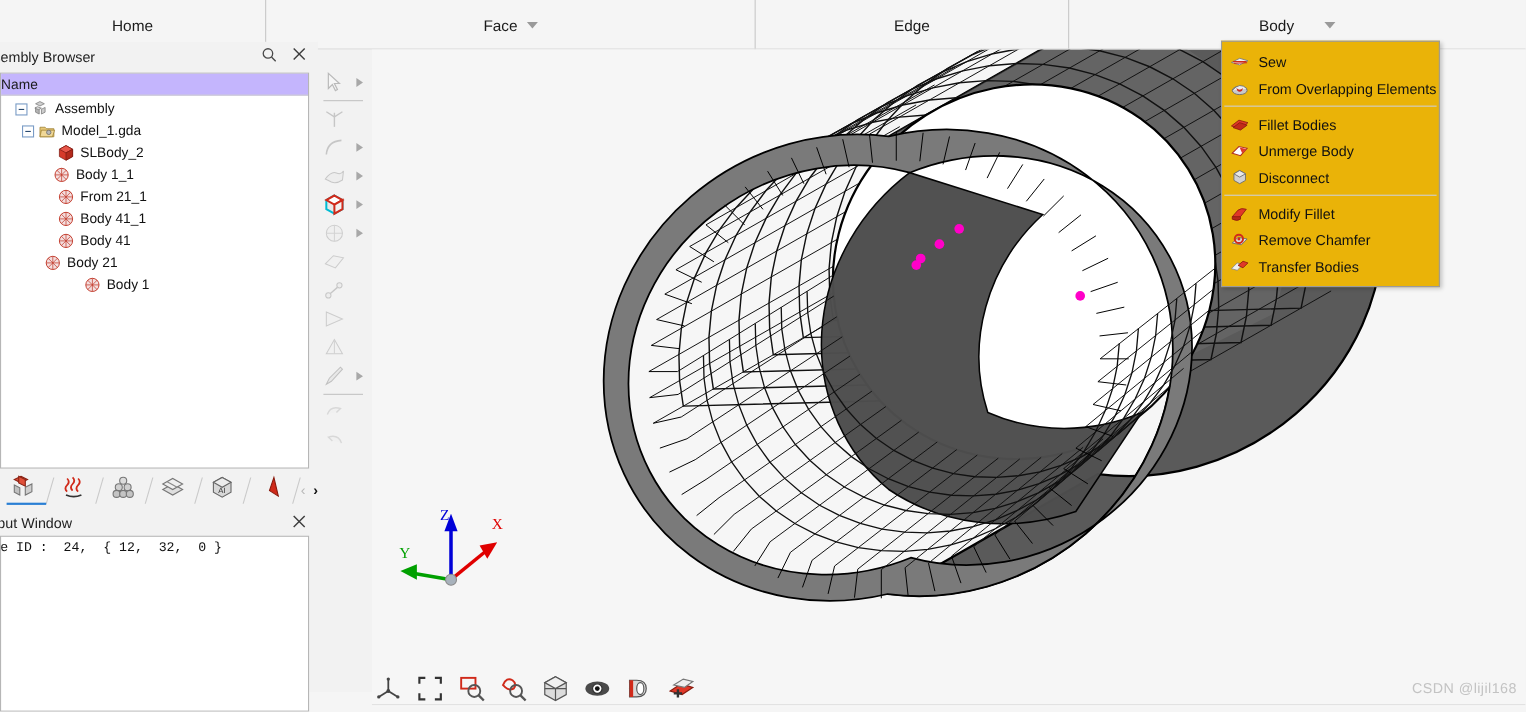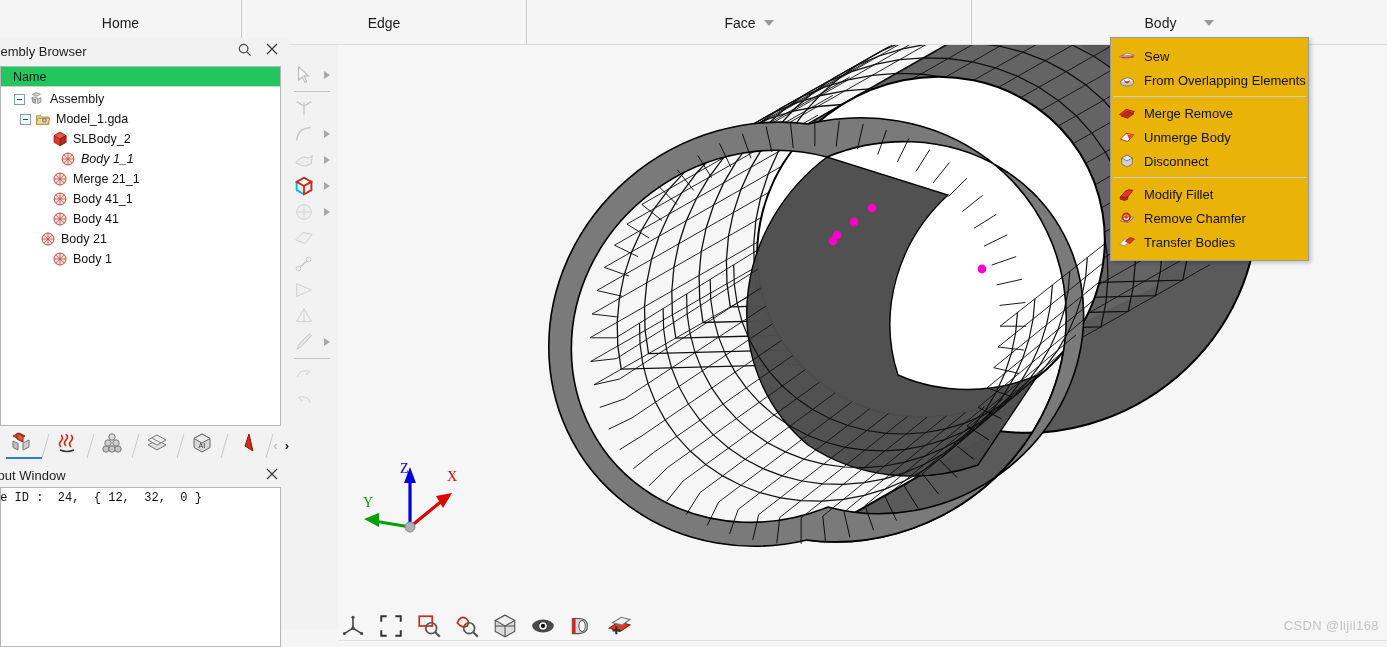--- a/index.html
+++ b/index.html
@@ -47,23 +47,23 @@
   }
   .icon-btn { width: 16px; height: 16px; cursor: pointer; position: relative; }
   .search-ico { width: 16px; height: 16px; }
   .close-ico { width: 14px; height: 14px; }
 
   .tree-box {
     position: absolute; left: 0; top: 28px; width: 281px; height: 360px;
     background: #ffffff; border: 1px solid #b6b6b6;
   }
   .tree-header {
-    height: 20px; background: #22c55e; border-bottom: 1px solid #d0d0d0;
+    height: 20px; background: #c4b5fd; border-bottom: 1px solid #d0d0d0;
     font-size: 12.5px; color: #1b1b1b; display: flex; align-items: center;
-    padding-left: 12px;
+    padding-left: 0;
   }
   .tree-body { padding-top: 2px; }
   .tree-row {
     height: 20px; display: flex; align-items: center; font-size: 12.5px; color: #111;
     white-space: nowrap;
   }
   .expander {
     width: 11px; height: 11px; border: 1px solid #7a9cc6; background: #fff;
     position: relative; flex: 0 0 auto; margin-right: 4px;
   }
@@ -176,26 +176,26 @@
 </style>
 </head>
 <body>
 
 <div id="app">
 
   <div class="ribbon" id="ribbon">
       <div class="ribbon-tab" style="width: 242px;">
         <span>Home</span>
       </div>
-      <div class="ribbon-tab" style="width: 285px;">
-        <span>Edge</span>
-      </div>
       <div class="ribbon-tab" style="width: 445px;">
         <span>Face</span>
         <span class="caret"></span>
+      </div>
+      <div class="ribbon-tab" style="width: 285px;">
+        <span>Edge</span>
       </div>
       <div class="ribbon-tab last" style="width: 415px;">
         <span>Body</span>
         <span class="caret"></span>
       </div>
     </div>
   <div class="ribbon-bottom-line"></div>
 
   <div class="browser-panel">
     <div class="browser-head">
@@ -240,35 +240,35 @@
           </div>
           <div class="tree-row" style="padding-left: 36px;">
             <span style="width: 11px; margin-right: 4px; flex: 0 0 auto;"></span>
             <span class="node-ico"><svg width="16" height="16" viewBox="0 0 24 24">
                 <polygon points="12,2 21,7 21,17 12,22 3,17 3,7" fill="#d63a2a" stroke="#7d1a10"></polygon>
                 <polygon points="12,2 21,7 12,12 3,7" fill="#e8574a" stroke="#7d1a10"></polygon>
                 <polygon points="12,12 21,7 21,17 12,22" fill="#b32a1c" stroke="#7d1a10"></polygon>
               </svg></span>
             <span>SLBody_2</span>
           </div>
-          <div class="tree-row" style="padding-left: 44px; font-style: italic;">
+          <div class="tree-row" style="padding-left: 32px;">
             <span style="width: 11px; margin-right: 4px; flex: 0 0 auto;"></span>
             <span class="node-ico"><svg width="16" height="16" viewBox="0 0 24 24">
                 <circle cx="12" cy="12" r="9" fill="#f3dede" stroke="#c23a2a" stroke-width="1.3"></circle>
                 <path d="M3 12 h18 M12 3 v18 M5.5 5.5 L18.5 18.5 M18.5 5.5 L5.5 18.5" stroke="#c23a2a" stroke-width="1"></path>
               </svg></span>
             <span>Body 1_1</span>
           </div>
           <div class="tree-row" style="padding-left: 36px;">
             <span style="width: 11px; margin-right: 4px; flex: 0 0 auto;"></span>
             <span class="node-ico"><svg width="16" height="16" viewBox="0 0 24 24">
                 <circle cx="12" cy="12" r="9" fill="#f3dede" stroke="#c23a2a" stroke-width="1.3"></circle>
                 <path d="M3 12 h18 M12 3 v18 M5.5 5.5 L18.5 18.5 M18.5 5.5 L5.5 18.5" stroke="#c23a2a" stroke-width="1"></path>
               </svg></span>
-            <span>Merge 21_1</span>
+            <span>From 21_1</span>
           </div>
           <div class="tree-row" style="padding-left: 36px;">
             <span style="width: 11px; margin-right: 4px; flex: 0 0 auto;"></span>
             <span class="node-ico"><svg width="16" height="16" viewBox="0 0 24 24">
                 <circle cx="12" cy="12" r="9" fill="#f3dede" stroke="#c23a2a" stroke-width="1.3"></circle>
                 <path d="M3 12 h18 M12 3 v18 M5.5 5.5 L18.5 18.5 M18.5 5.5 L5.5 18.5" stroke="#c23a2a" stroke-width="1"></path>
               </svg></span>
             <span>Body 41_1</span>
           </div>
           <div class="tree-row" style="padding-left: 36px;">
@@ -280,21 +280,21 @@
             <span>Body 41</span>
           </div>
           <div class="tree-row" style="padding-left: 24px;">
             <span style="width: 11px; margin-right: 4px; flex: 0 0 auto;"></span>
             <span class="node-ico"><svg width="16" height="16" viewBox="0 0 24 24">
                 <circle cx="12" cy="12" r="9" fill="#f3dede" stroke="#c23a2a" stroke-width="1.3"></circle>
                 <path d="M3 12 h18 M12 3 v18 M5.5 5.5 L18.5 18.5 M18.5 5.5 L5.5 18.5" stroke="#c23a2a" stroke-width="1"></path>
               </svg></span>
             <span>Body 21</span>
           </div>
-          <div class="tree-row" style="padding-left: 36px;">
+          <div class="tree-row" style="padding-left: 36px; margin-left: 24px;">
             <span style="width: 11px; margin-right: 4px; flex: 0 0 auto;"></span>
             <span class="node-ico"><svg width="16" height="16" viewBox="0 0 24 24">
                 <circle cx="12" cy="12" r="9" fill="#f3dede" stroke="#c23a2a" stroke-width="1.3"></circle>
                 <path d="M3 12 h18 M12 3 v18 M5.5 5.5 L18.5 18.5 M18.5 5.5 L5.5 18.5" stroke="#c23a2a" stroke-width="1"></path>
               </svg></span>
             <span>Body 1</span>
           </div>
         </div>
     </div>
   </div>
@@ -749,21 +749,21 @@
             <path d="M8 12 q4 4 8 0 l-1 3 q-3 3 -6 0 Z" fill="#d02a1a"></path>
           </svg></span>
         <span>From Overlapping Elements</span>
       </div>
       <div class="menu-sep"></div>
       <div class="menu-item">
         <span class="menu-ico"><svg width="20" height="18" viewBox="0 0 24 24">
             <polygon points="2,14 11,7 22,10 13,18" fill="#e03828" stroke="#8a1a0d"></polygon>
             <polygon points="4,16 12,10 21,13 13,19" fill="#c22a1a" stroke="#8a1a0d"></polygon>
           </svg></span>
-        <span>Merge Remove</span>
+        <span>Fillet Bodies</span>
       </div>
       <div class="menu-item">
         <span class="menu-ico"><svg width="20" height="18" viewBox="0 0 24 24">
             <polygon points="3,15 11,7 21,9 13,18" fill="#ffffff" stroke="#b03020" stroke-width="1.3"></polygon>
             <polygon points="12,8 20,10 15,15" fill="#e03828"></polygon>
           </svg></span>
         <span>Unmerge Body</span>
       </div>
       <div class="menu-item">
         <span class="menu-ico"><svg width="20" height="18" viewBox="0 0 24 24">

